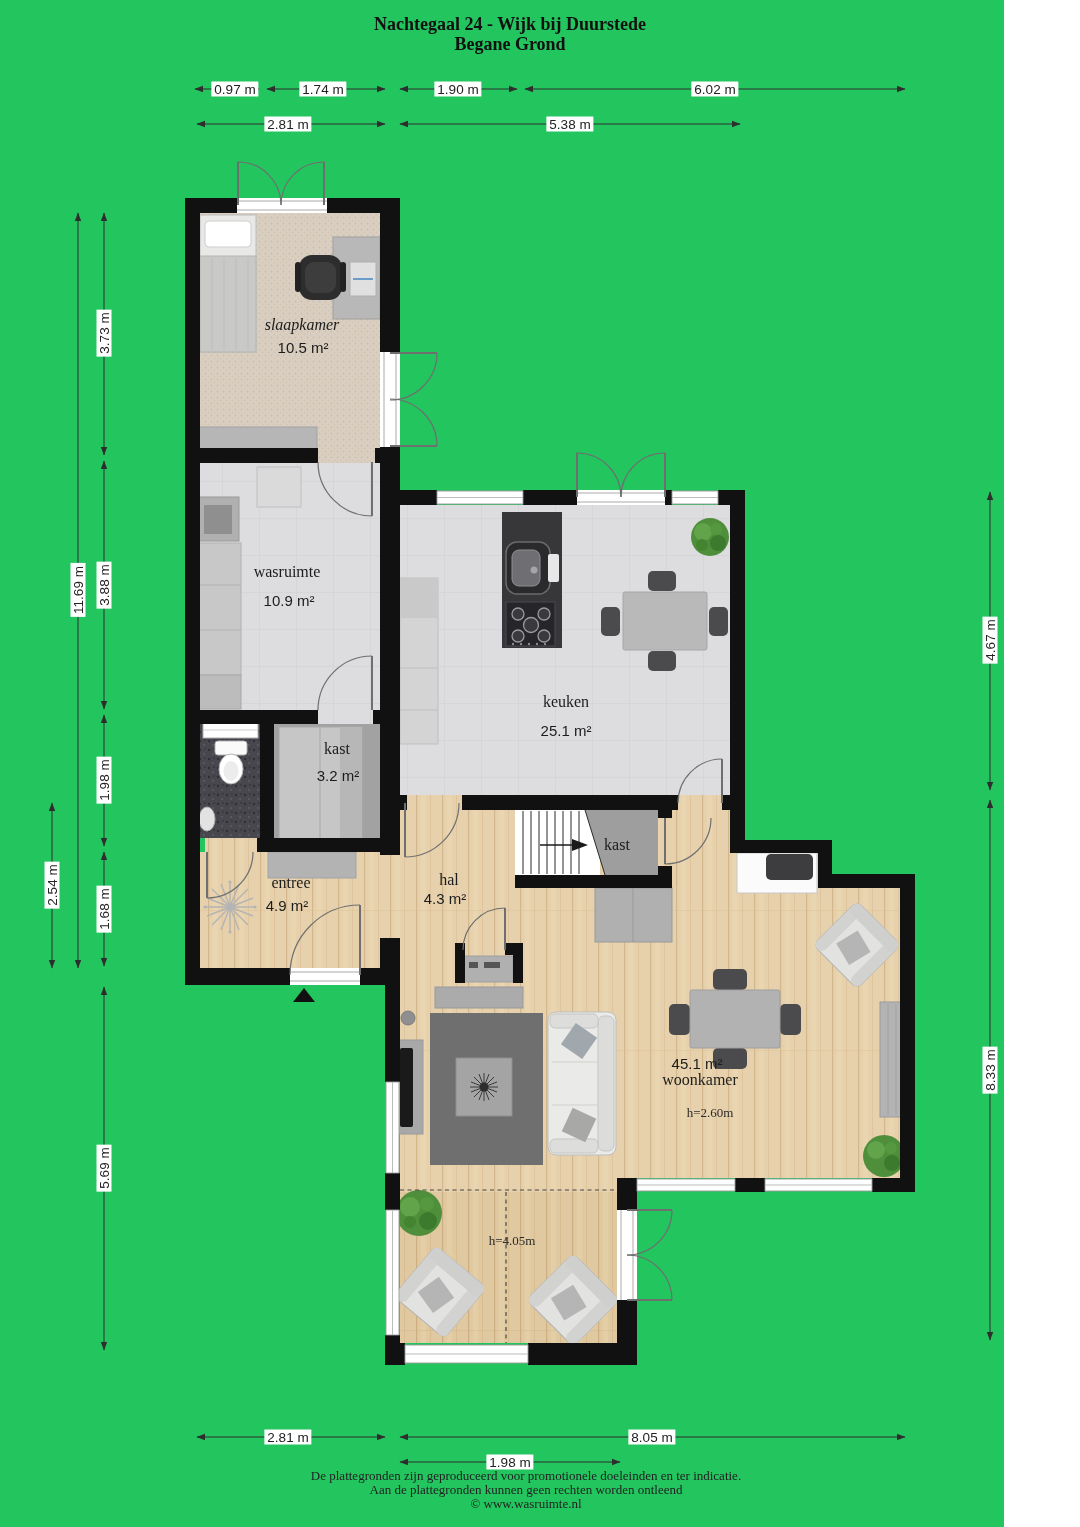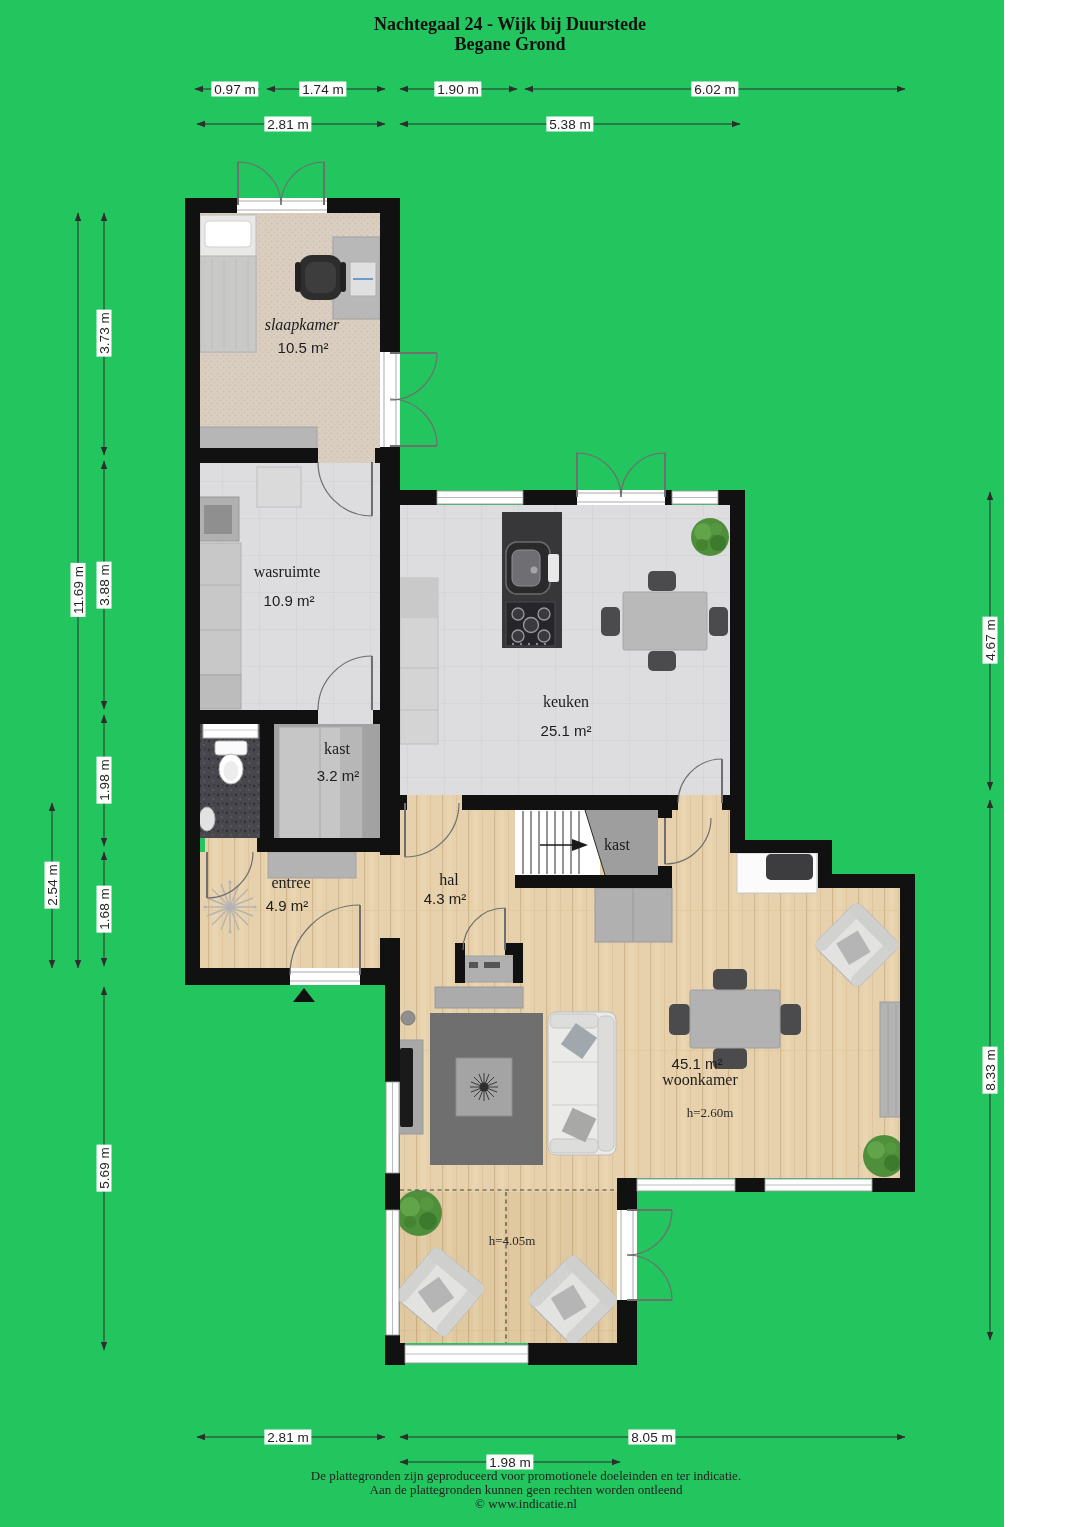--- a/index.html
+++ b/index.html
@@ -502,15 +502,15 @@
   <div class="lbl room-name" style="left:566px;top:702px;">keuken</div>
   <div class="lbl room-area" style="left:566px;top:730px;">25.1 m²</div>
   <div class="lbl room-name" style="left:617px;top:845px;">kast</div>
   <div class="lbl room-name" style="left:700px;top:1080px;">woonkamer</div>
   <div class="lbl room-area" style="left:697px;top:1063px;">45.1 m²</div>
   <div class="lbl room-h" style="left:710px;top:1113px;">h=2.60m</div>
   <div class="lbl room-h" style="left:512px;top:1241px;">h=4.05m</div>
 
   <div class="lbl footer-line" style="left:526px;top:1476px;">De plattegronden zijn geproduceerd voor promotionele doeleinden en ter indicatie.</div>
   <div class="lbl footer-line" style="left:526px;top:1490px;">Aan de plattegronden kunnen geen rechten worden ontleend</div>
-  <div class="lbl footer-line" style="left:526px;top:1504px;">© www.indicatie.nl</div>
+  <div class="lbl footer-line" style="left:526px;top:1504px;">© www.wasruimte.nl</div>
 
 </div>
 
 </body></html>

